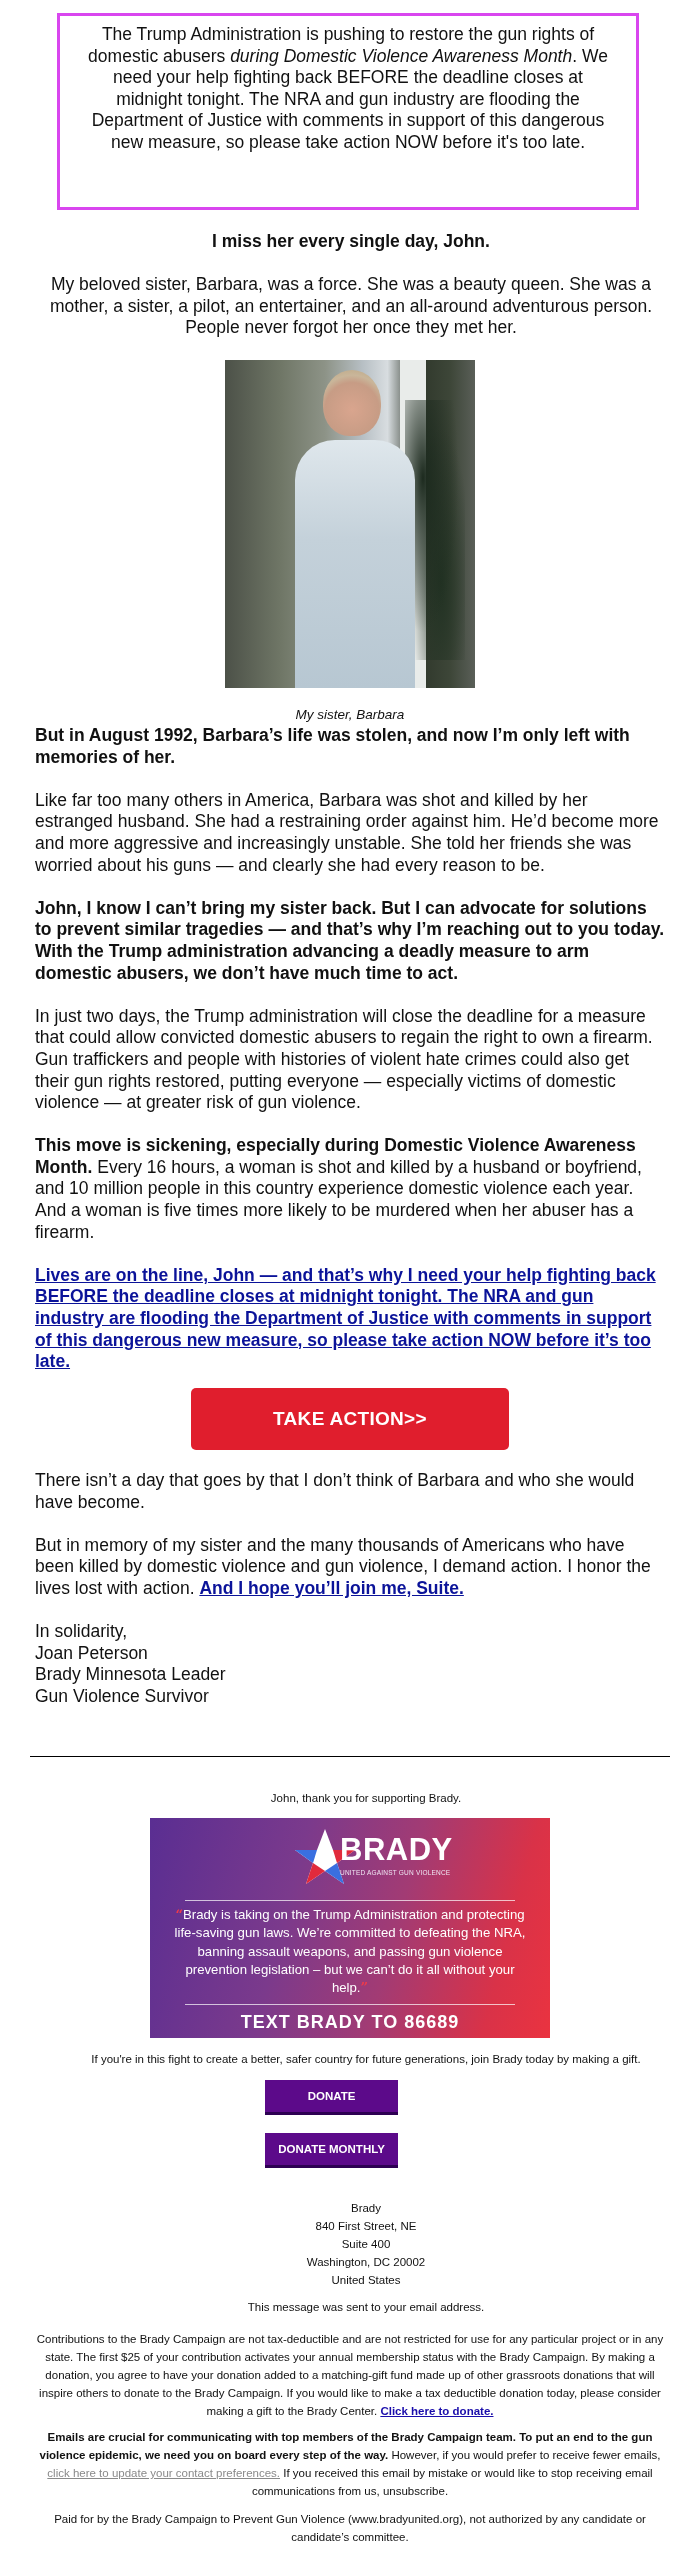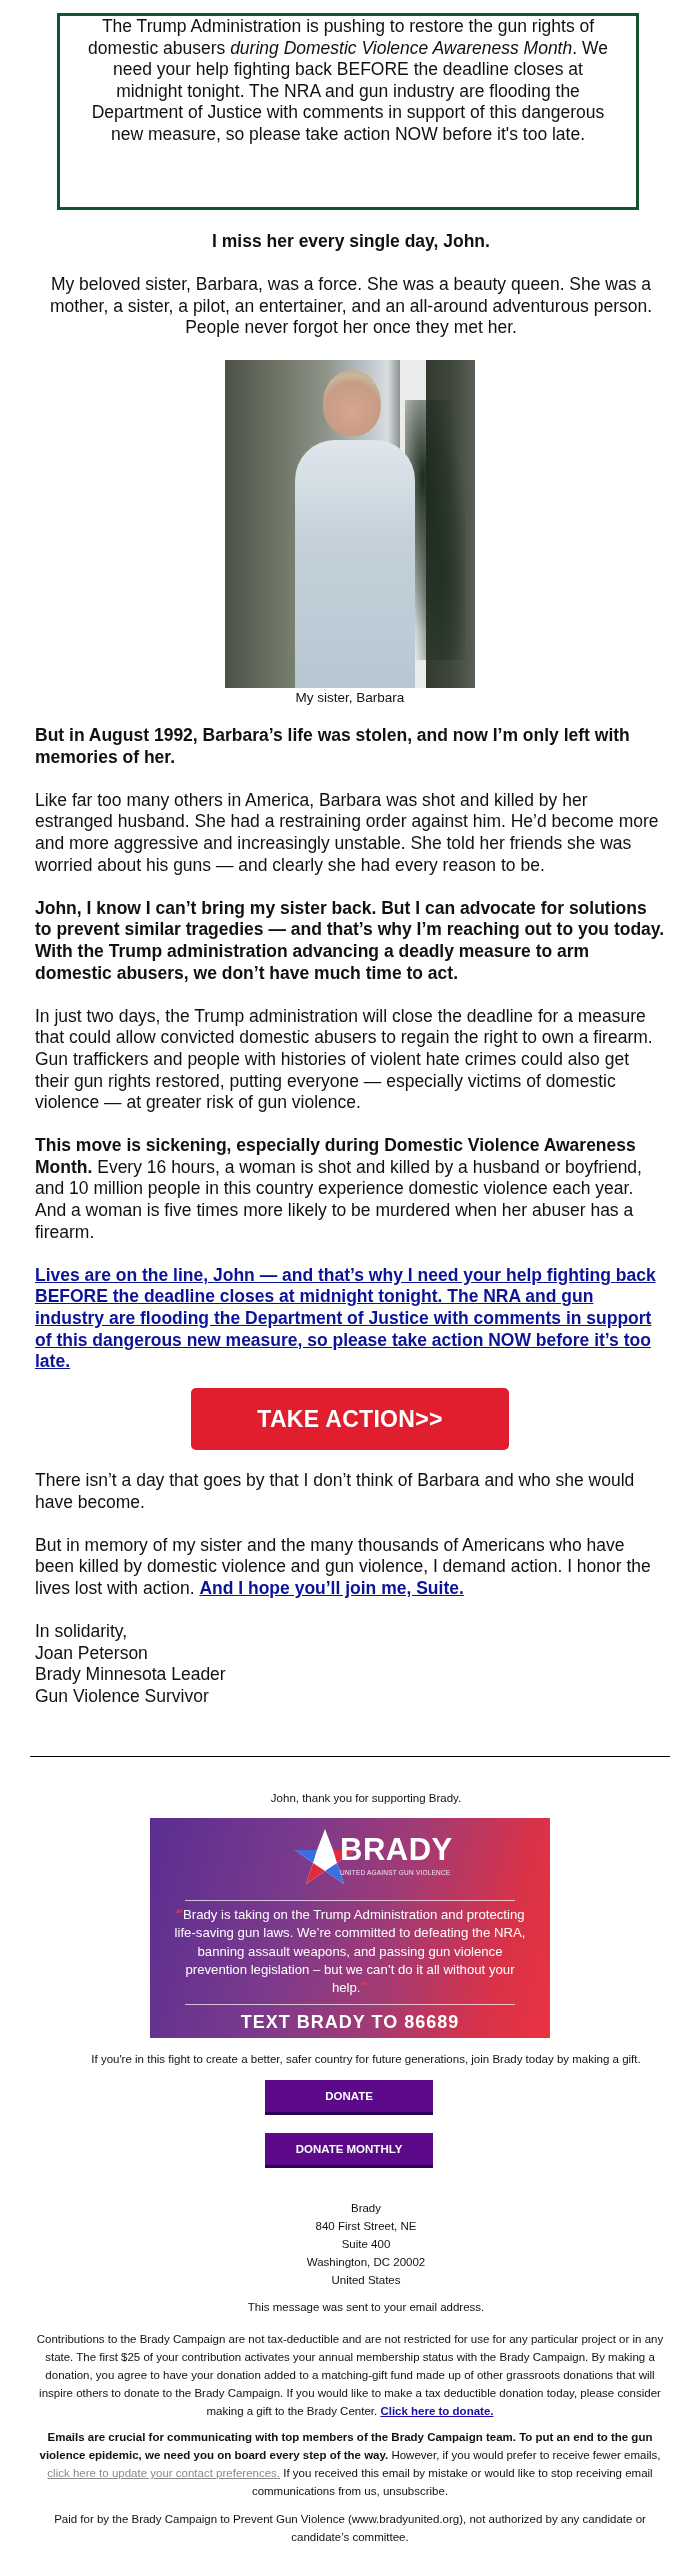--- a/index.html
+++ b/index.html
@@ -3,63 +3,63 @@
 <meta charset="utf-8">
 <style>
   html, body { margin: 0; padding: 0; background: #ffffff; }
   body { width: 700px; height: 2553px; position: relative; overflow: hidden;
          font-family: "Liberation Sans", sans-serif; color: #111; }
   a { color: #1a0dab; }
   .link { color: #0b1399; text-decoration: underline; font-weight: bold; cursor: pointer; }
 
   
   .alert-box { position: absolute; left: 57px; top: 13px; width: 582px; height: 197px;
-               box-sizing: border-box; border: 3px solid #14532d; text-align: center;
-               padding: 0 20px 0 20px; font-size: 17.5px; line-height: 21.5px; color: #111; }
+               box-sizing: border-box; border: 3px solid #d946ef; text-align: center;
+               padding: 8px 20px 0 20px; font-size: 17.5px; line-height: 21.5px; color: #111; }
   .alert-box .cta { display: block; margin-top: 21px; font-size: 17.5px; }
 
   .body-text { position: absolute; left: 35px; width: 632px; font-size: 17.5px; line-height: 21.6px; }
   .body-text p { margin: 0 0 21.6px 0; }
   .bold { font-weight: bold; }
 
   .photo-wrap { position: absolute; left: 225px; top: 360px; width: 250px; text-align: center; }
   .photo { width: 250px; height: 328px; position: relative; overflow: hidden;
            background: linear-gradient(90deg, #4c5148 0%, #6f7666 22%, #8d9387 40%, #b7bfc4 55%, #d8dde0 65%, #2d3529 76%, #3d4638 90%, #5a5f58 100%); }
   .photo .figure-head { position: absolute; left: 98px; top: 10px; width: 58px; height: 66px;
                         border-radius: 50% 50% 45% 45%; background: radial-gradient(circle at 50% 60%, #d9a58e 0%, #c79c85 55%, #c9b69a 70%, #b8a27d 100%); }
   .photo .figure-body { position: absolute; left: 70px; top: 80px; width: 120px; height: 248px;
                         border-radius: 40px 40px 0 0; background: linear-gradient(180deg, #dfe7ec 0%, #c4d1da 40%, #b7c7d2 100%); }
   .photo .post { position: absolute; left: 175px; top: 0; width: 26px; height: 328px; background: #e9ecea; }
   .photo .vine { position: absolute; left: 180px; top: 40px; width: 60px; height: 260px;
                  background: radial-gradient(ellipse at 30% 30%, #1c2a1e 0%, transparent 60%),
                              radial-gradient(ellipse at 60% 70%, #223223 0%, transparent 60%); }
-  .photo-caption { font-size: 13.5px; margin-top: 2px; color: #111; }
+  .photo-caption { font-style: italic; font-size: 13.5px; margin-top: 19px; color: #111; }
 
   .take-action { position: absolute; left: 191px; top: 1388px; width: 318px; height: 62px;
                  background: #e01e2d; border-radius: 5px; color: #fff; font-weight: bold;
-                 font-size: 23px; letter-spacing: 0.3px; display: flex; align-items: center; justify-content: center;
+                 font-size: 19px; letter-spacing: 0.3px; display: flex; align-items: center; justify-content: center;
                  cursor: pointer; }
 
   .divider { position: absolute; left: 30px; top: 1756px; width: 640px; height: 1px; background: #000; }
 
   .footer { position: absolute; left: 16px; width: 700px; text-align: center; font-size: 11.5px; line-height: 18px; color: #111; }
   .footer p { margin: 0; }
 
   .banner { position: absolute; left: 150px; top: 1818px; width: 400px; height: 220px;
             background: linear-gradient(105deg, #5a2e92 0%, #7b3a8c 35%, #a23b74 60%, #d93248 85%, #ea3340 100%);
             color: #fff; text-align: center; }
   .banner .logo { position: absolute; left: 115px; top: 8px; width: 180px; height: 60px; }
   .banner .brand-name { position: absolute; left: 190px; top: 14px; font-size: 31px; font-weight: bold; letter-spacing: 0.5px; color: #fff; }
   .banner .brand-tag { position: absolute; left: 190px; top: 51px; font-size: 6.5px; letter-spacing: 0.2px; color: #f0e6f3; }
   .banner .rule { position: absolute; left: 35px; width: 330px; height: 1px; background: rgba(255,255,255,0.7); }
   .banner .quote { position: absolute; left: 22px; top: 88px; width: 356px; font-size: 13.2px; line-height: 18.3px; color: #fff; }
   .banner .qmark { color: #f03a4a; font-weight: bold; font-family: "DejaVu Serif", serif; }
   .banner .sms { position: absolute; left: 0; top: 194px; width: 400px; font-size: 18px; font-weight: bold; letter-spacing: 1px; color: #fff; }
 
-  .donate-btn { position: absolute; left: 265px; width: 168px; height: 35px; box-sizing: border-box;
+  .donate-btn { position: absolute; left: 265px; width: 133px; height: 35px; box-sizing: border-box;
                 background: #5c0a8a; border-bottom: 3px solid #2d0052; color: #fff; font-weight: bold;
                 font-size: 11.5px; display: flex; align-items: center; justify-content: center; cursor: pointer; }
   .grey-link { color: #8a8a8a; text-decoration: underline; cursor: pointer; }
   .blue-link { color: #1a0dab; text-decoration: underline; font-weight: bold; cursor: pointer; }
 </style>
 </head>
 <body>
 
 <div class="alert-box">
   <span>The Trump Administration is pushing to restore the gun rights of domestic abusers </span><em>during Domestic Violence Awareness Month</em><span>. We need your help fighting back BEFORE the deadline closes at midnight tonight. The NRA and gun industry are flooding the Department of Justice with comments in support of this dangerous new measure, so please take action NOW before it's too late.</span>

